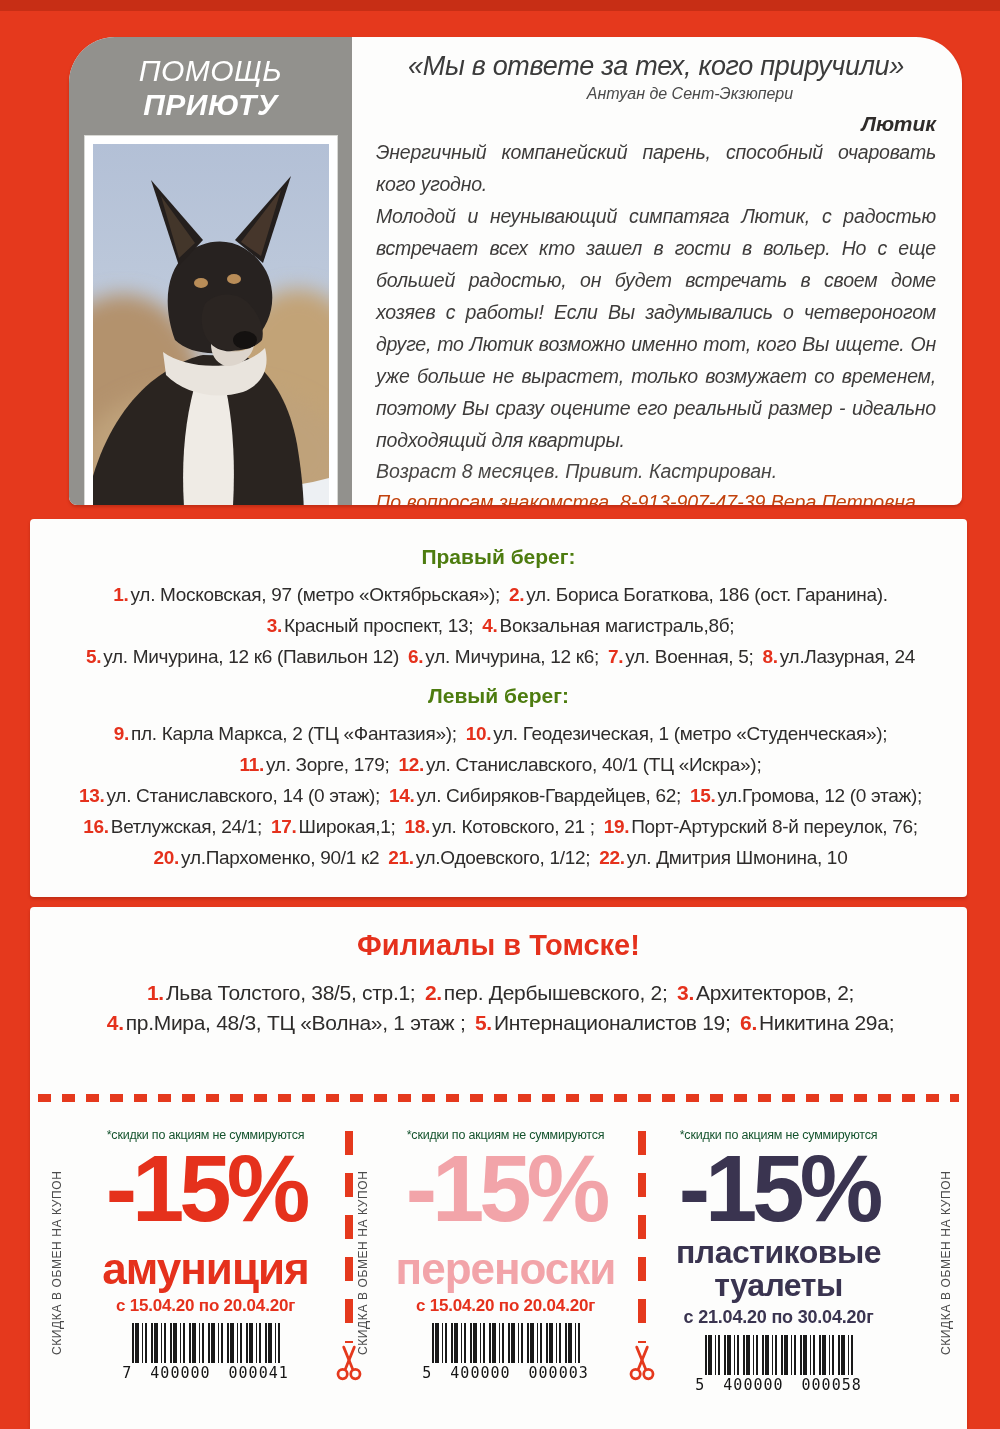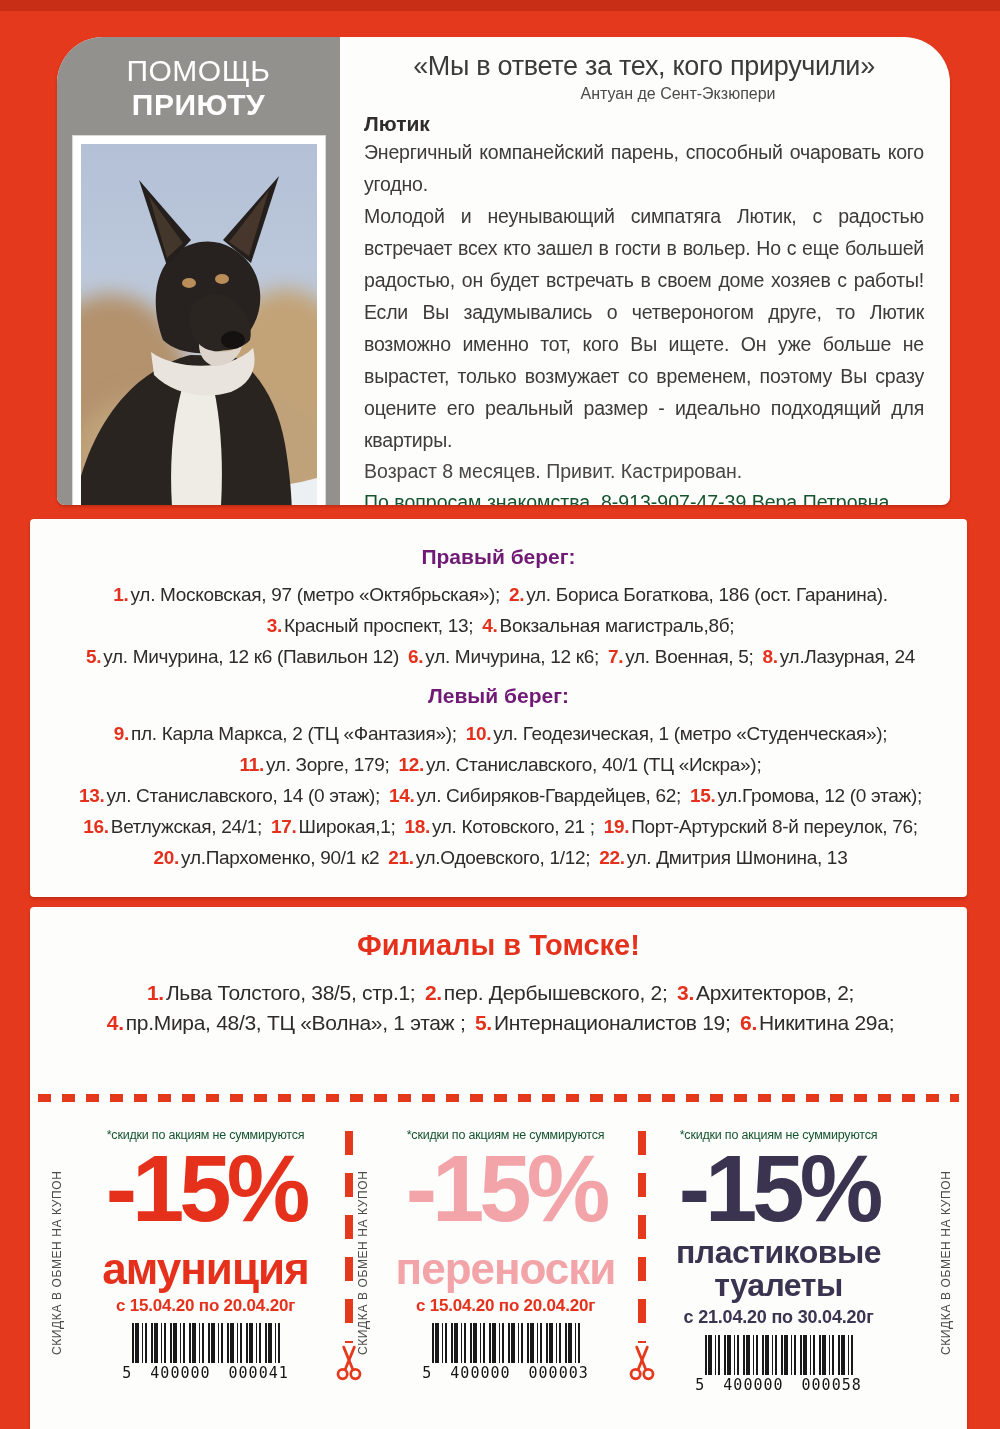--- a/index.html
+++ b/index.html
@@ -1,42 +1,42 @@
 <!DOCTYPE html>
 <html><head>
 <meta charset="utf-8">
 <style>
   html,body{margin:0;padding:0;background:#b8b8b8;}
   .page{position:relative;width:1000px;height:1429px;margin:0 auto;background:#e5391d;
         font-family:"Liberation Sans",sans-serif;overflow:hidden;}
   .top-band{position:absolute;top:0;left:0;width:100%;height:11px;background:#c72e15;}
 
   
-  .card1{position:absolute;left:57px;top:37px;width:893px;height:468px;background:#fdfdfc;
+  .card1{position:absolute;left:69px;top:37px;width:893px;height:468px;background:#fdfdfc;
          border-radius:46px 46px 8px 8px;display:flex;overflow:hidden;
-         box-shadow:0 2px 3px rgba(120,20,5,.35);}
+         box-shadow:0 2px 3px rgba(120,20,5,.35);font-style:italic;}
   .gray-panel{width:283px;flex:0 0 283px;background:#92918d;}
   .shelter-header{margin-top:17px;text-align:center;color:#fff;font-size:30px;letter-spacing:.5px;}
   .shelter-header .light{font-weight:normal;}
   .shelter-header .heavy{font-weight:bold;}
   .photo-frame{width:236px;height:376px;background:#fff;margin:13px auto 0;padding:9px;
                box-sizing:content-box;box-shadow:0 0 0 1px #d8d8d4 inset;}
   .photo-frame svg{display:block;width:236px;height:376px;}
   .pet-info{flex:1;padding:14px 26px 12px 24px;color:#3d3b3a;}
   .quote{font-size:27px;color:#3b3b3b;text-align:center;letter-spacing:-.3px;}
   .quote-author{font-size:16px;color:#4a4a4a;text-align:center;transform:translateX(34px);margin-top:3px;}
-  .pet-name{font-size:21px;font-weight:bold;color:#2f2c2a;margin-top:9px;}
+  .pet-name{font-size:21px;font-weight:bold;color:#2f2c2a;margin-top:9px;text-align:right;}
   .pet-desc p{margin:0;font-size:19.5px;line-height:32px;text-align:justify;letter-spacing:-.2px;}
   .pet-age{font-size:19.5px;line-height:31px;color:#484644;}
-  .pet-contact{font-size:19.5px;line-height:31px;color:#14532d;white-space:pre;}
+  .pet-contact{font-size:19.5px;line-height:31px;color:#c2410c;white-space:pre;}
 
   
   .card2{position:absolute;left:30px;top:519px;width:937px;height:378px;background:#fdfdfc;
          border-radius:4px;text-align:center;box-shadow:0 2px 3px rgba(120,20,5,.35);}
-  .bank-title{font-size:21px;font-weight:bold;color:#701a75;margin-top:0;padding-top:26px;}
+  .bank-title{font-size:21px;font-weight:bold;color:#4d7c0f;margin-top:0;padding-top:26px;}
   .bank-title.second{padding-top:12px;}
   .addr-lines{margin-top:10px;}
   .addr-line{font-size:19px;line-height:31px;color:#2e2c2b;letter-spacing:-.3px;}
   .addr-line .num{font-weight:bold;color:#e5311c;margin:0 2px 0 4px;}
   .addr-line .txt{color:#2e2c2b;}
 
   
   .card3{position:absolute;left:30px;top:907px;width:937px;height:601px;background:#fdfdfc;
          border-radius:4px;box-shadow:0 2px 3px rgba(120,20,5,.35);}
   .tomsk-title{text-align:center;padding-top:22px;font-size:29px;font-weight:bold;color:#e5311c;}
@@ -144,21 +144,21 @@
         <div class="addr-line"><span class="num">1.</span><span class="txt">ул. Московская, 97 (метро «Октябрьская»); </span><span class="num">2.</span><span class="txt">ул. Бориса Богаткова, 186 (ост. Гаранина).</span></div>
         <div class="addr-line"><span class="num">3.</span><span class="txt">Красный проспект, 13; </span><span class="num">4.</span><span class="txt">Вокзальная магистраль,8б;</span></div>
         <div class="addr-line"><span class="num">5.</span><span class="txt">ул. Мичурина, 12 к6 (Павильон 12) </span><span class="num">6.</span><span class="txt">ул. Мичурина, 12 к6; </span><span class="num">7.</span><span class="txt">ул. Военная, 5; </span><span class="num">8.</span><span class="txt">ул.Лазурная, 24</span></div>
       </div>
     <div class="bank-title second">Левый берег:</div>
     <div class="addr-lines">
         <div class="addr-line"><span class="num">9.</span><span class="txt">пл. Карла Маркса, 2 (ТЦ «Фантазия»); </span><span class="num">10.</span><span class="txt">ул. Геодезическая, 1 (метро «Студенческая»);</span></div>
         <div class="addr-line"><span class="num">11.</span><span class="txt">ул. Зорге, 179; </span><span class="num">12.</span><span class="txt">ул. Станиславского, 40/1 (ТЦ «Искра»);</span></div>
         <div class="addr-line"><span class="num">13.</span><span class="txt">ул. Станиславского, 14 (0 этаж); </span><span class="num">14.</span><span class="txt">ул. Сибиряков-Гвардейцев, 62; </span><span class="num">15.</span><span class="txt">ул.Громова, 12 (0 этаж);</span></div>
         <div class="addr-line"><span class="num">16.</span><span class="txt">Ветлужская, 24/1; </span><span class="num">17.</span><span class="txt">Широкая,1; </span><span class="num">18.</span><span class="txt">ул. Котовского, 21 ; </span><span class="num">19.</span><span class="txt">Порт-Артурский 8-й переулок, 76;</span></div>
-        <div class="addr-line"><span class="num">20.</span><span class="txt">ул.Пархоменко, 90/1 к2 </span><span class="num">21.</span><span class="txt">ул.Одоевского, 1/12; </span><span class="num">22.</span><span class="txt">ул. Дмитрия Шмонина, 13</span></div>
+        <div class="addr-line"><span class="num">20.</span><span class="txt">ул.Пархоменко, 90/1 к2 </span><span class="num">21.</span><span class="txt">ул.Одоевского, 1/12; </span><span class="num">22.</span><span class="txt">ул. Дмитрия Шмонина, 10</span></div>
       </div>
   </div>
 
   <div class="card3">
     <div class="tomsk-title">Филиалы в Томске!</div>
     <div class="tomsk-lines addr-lines">
         <div class="addr-line"><span class="num">1.</span><span class="txt">Льва Толстого, 38/5, стр.1; </span><span class="num">2.</span><span class="txt">пер. Дербышевского, 2; </span><span class="num">3.</span><span class="txt">Архитекторов, 2;</span></div>
         <div class="addr-line"><span class="num">4.</span><span class="txt">пр.Мира, 48/3, ТЦ «Волна», 1 этаж ; </span><span class="num">5.</span><span class="txt">Интернационалистов 19; </span><span class="num">6.</span><span class="txt">Никитина 29а;</span></div>
       </div>
 
@@ -167,21 +167,21 @@
     <div class="coupon-row">
 
       <div class="coupon c1">
         <div class="side-label">СКИДКА В ОБМЕН НА КУПОН</div>
         <div class="note">*скидки по акциям не суммируются</div>
         <div class="percent">-15%</div>
         <div class="product">амуниция</div>
         <div class="dates">с 15.04.20 по 20.04.20г</div>
         <div class="barcode-wrap">
           <div class="bars"></div>
-          <div class="bar-num">5 400000 000041</div>
+          <div class="bar-num">7 400000 000041</div>
         </div>
       </div>
 
       <div class="coupon c2">
         <div class="side-label">СКИДКА В ОБМЕН НА КУПОН</div>
         <div class="note">*скидки по акциям не суммируются</div>
         <div class="percent">-15%</div>
         <div class="product">переноски</div>
         <div class="dates">с 15.04.20 по 20.04.20г</div>
         <div class="barcode-wrap">

